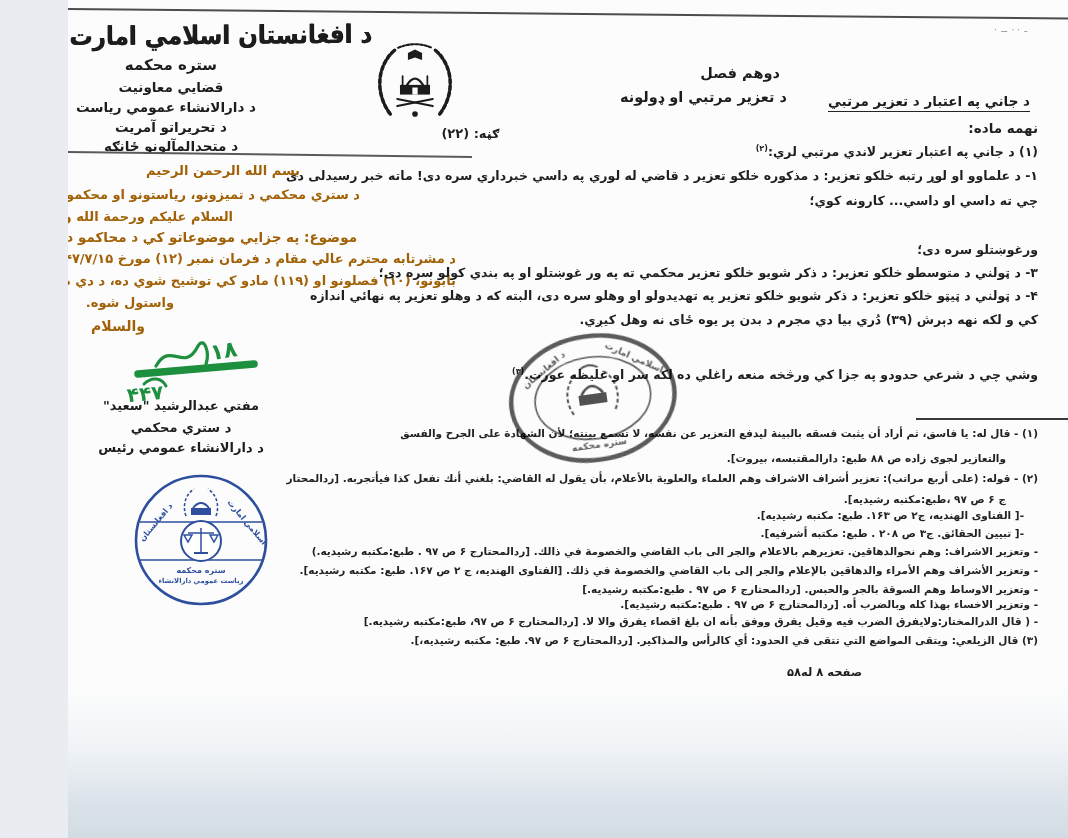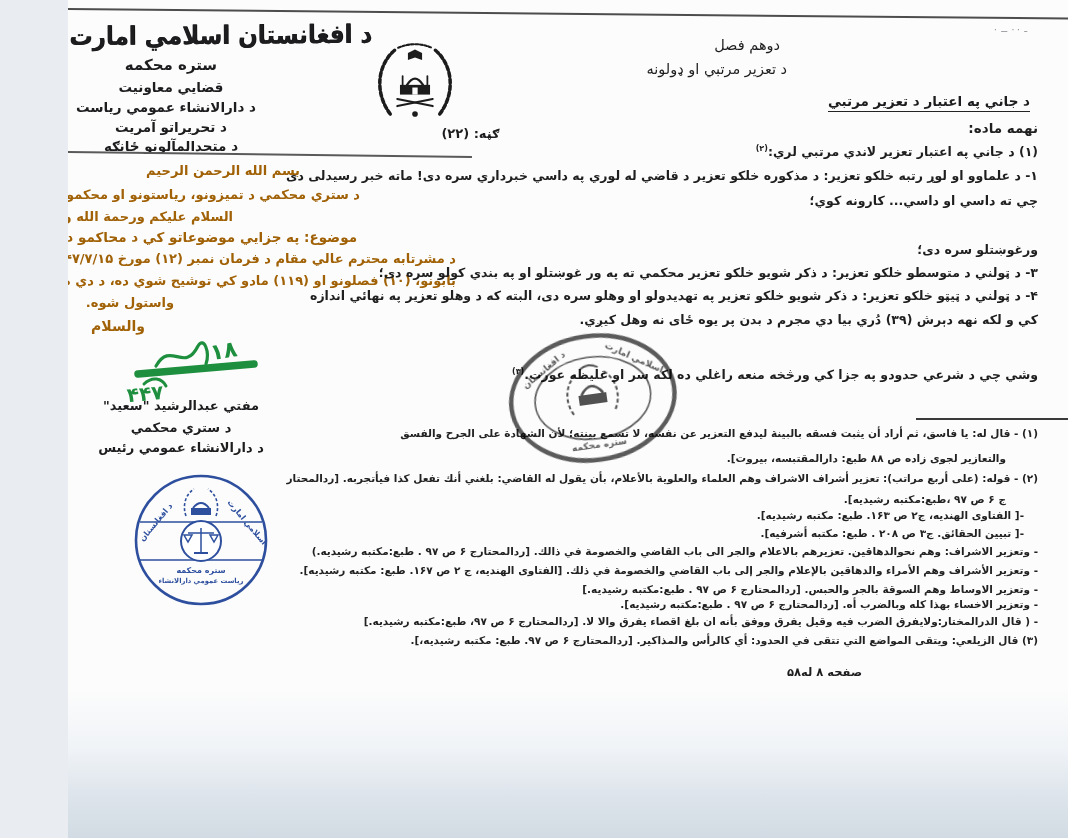--- a/index.html
+++ b/index.html
@@ -27,21 +27,21 @@
   .o4{top:119px;font-size:13.5px;}
   .o5{top:138px;font-size:13.5px;}
   .code{left:350px;top:126px;width:105px;text-align:center;font-size:13px;font-weight:700;}
   
   .lline{font-size:13px;font-weight:700;color:#a16207;}
   .sig-name{left:18px;top:398px;width:190px;text-align:center;font-size:13px;font-weight:700;}
   .sig-t1{left:18px;top:420px;width:190px;text-align:center;font-size:13px;font-weight:700;}
   .sig-t2{left:18px;top:440px;width:190px;text-align:center;font-size:13px;font-weight:700;}
   
   .marks{left:862px;top:23px;width:160px;color:#96999d;font-size:10px;letter-spacing:3px;text-align:center;}
-  .rhead{font-size:14.5px;font-weight:400;}
+  .rhead{font-size:14.5px;font-weight:700;margin-top:28px;}
   .rsect{font-size:13.5px;font-weight:700;border-bottom:1.6px solid #242424;padding-bottom:2px;}
   .rline{font-size:12.5px;font-weight:700;color:#1f1f1f;}
   .rline sup{font-size:8px;}
   .fn{font-size:10.5px;font-weight:700;color:#222;}
   .pagenum{right:206px;top:666px;font-size:11.5px;font-weight:700;}
   .graystamp{left:438px;top:332px;z-index:3;opacity:.85;mix-blend-mode:multiply;filter:blur(0.2px);transform:rotate(-8deg);}
   .bluestamp{left:64px;top:472px;}
   .signature{left:58px;top:326px;}
   .emblem{left:302px;top:38px;}
 </style>

